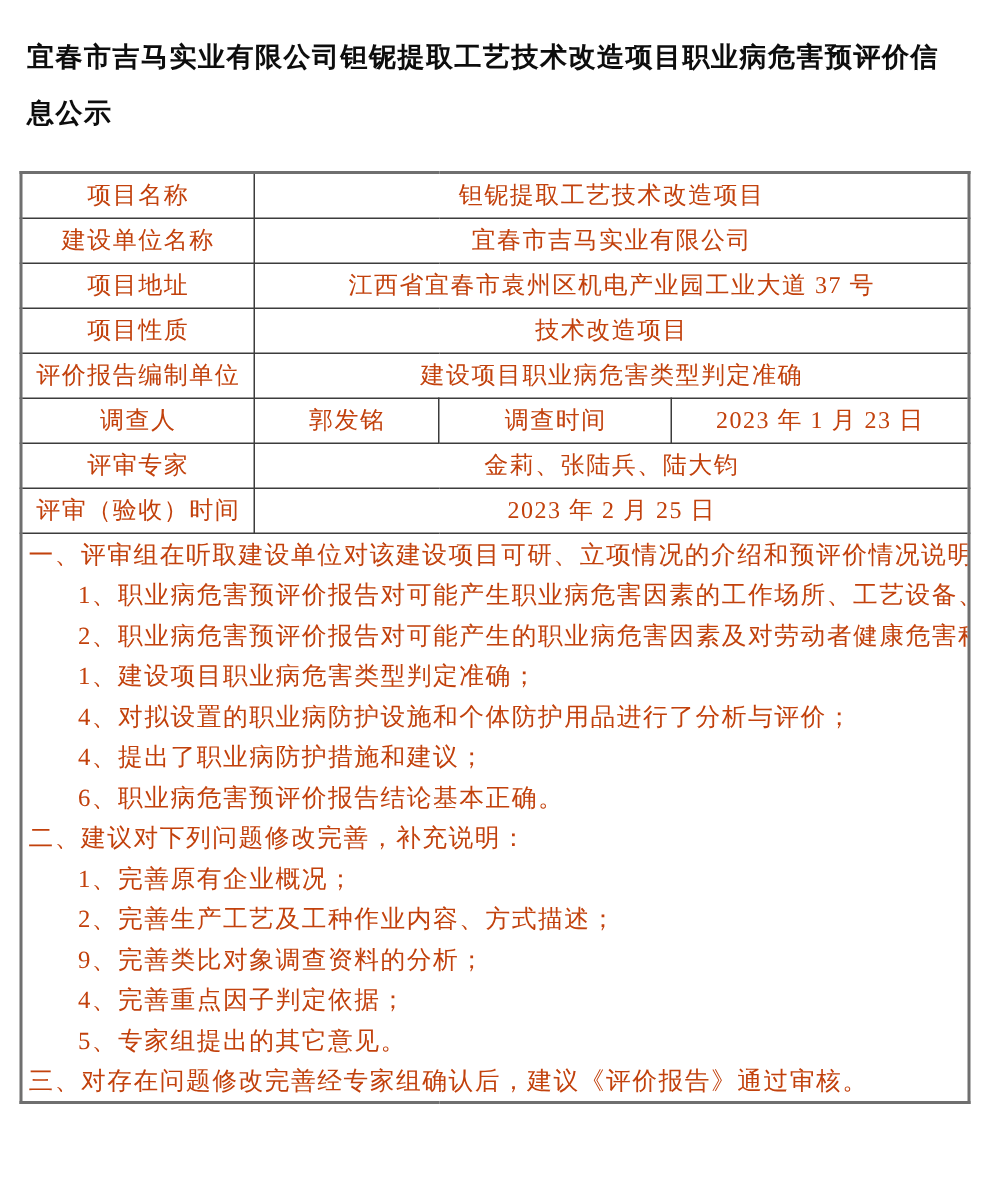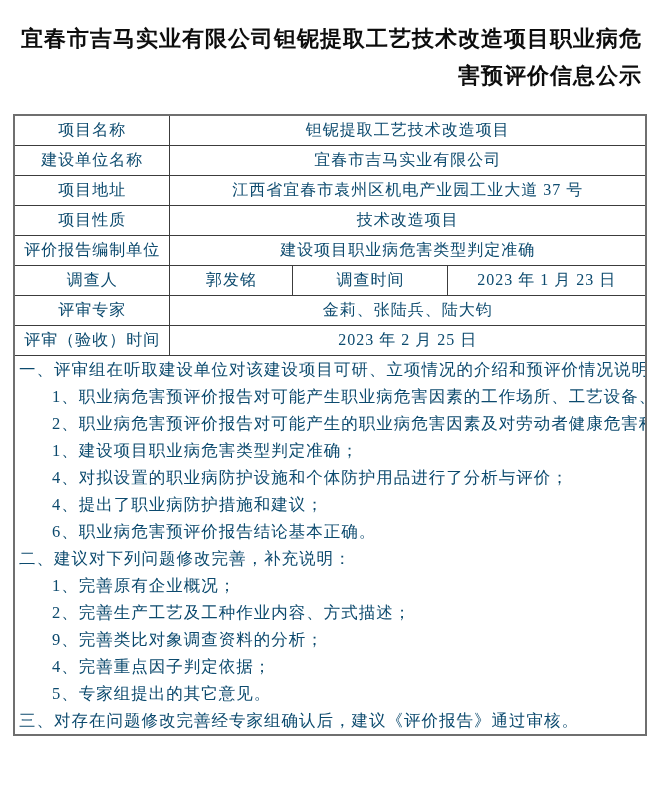--- a/index.html
+++ b/index.html
@@ -12,23 +12,23 @@
     height: 799px;
     background: #ffffff;
     overflow: hidden;
     font-family: "Liberation Serif", "DejaVu Serif", serif;
     color: #1c1c1c;
     box-sizing: border-box;
   }
   .title {
     margin: 0;
     padding: 20px 18px 0 18px;
-    font-size: 22px;
+    font-size: 18px;
     font-weight: bold;
-    text-align: right;
+    text-align: left;
     line-height: 37px;
     letter-spacing: 1px;
     color: #0d0d0d;
   }
   table.info {
     border-collapse: collapse;
     table-layout: fixed;
     width: 632px;
     margin: 20px auto 0 auto;
     border: 2px solid #6f6f6f;
@@ -38,21 +38,21 @@
   table.info col.c3 { width: 155px; }
   table.info col.c4 { width: 198px; }
   table.info td {
     border: 1px solid #3c3c3c;
     height: 29px;
     text-align: center;
     vertical-align: middle;
     font-size: 16px;
     padding: 0 4px;
     letter-spacing: 1px;
-    color: #0c4a6e;
+    color: #c2410c;
     overflow: hidden;
     white-space: nowrap;
   }
   td.opinion {
     height: 396px;
     vertical-align: top;
     text-align: justify;
     padding: 4px 8px 6px 8px;
     white-space: normal;
     letter-spacing: 1.5px;

